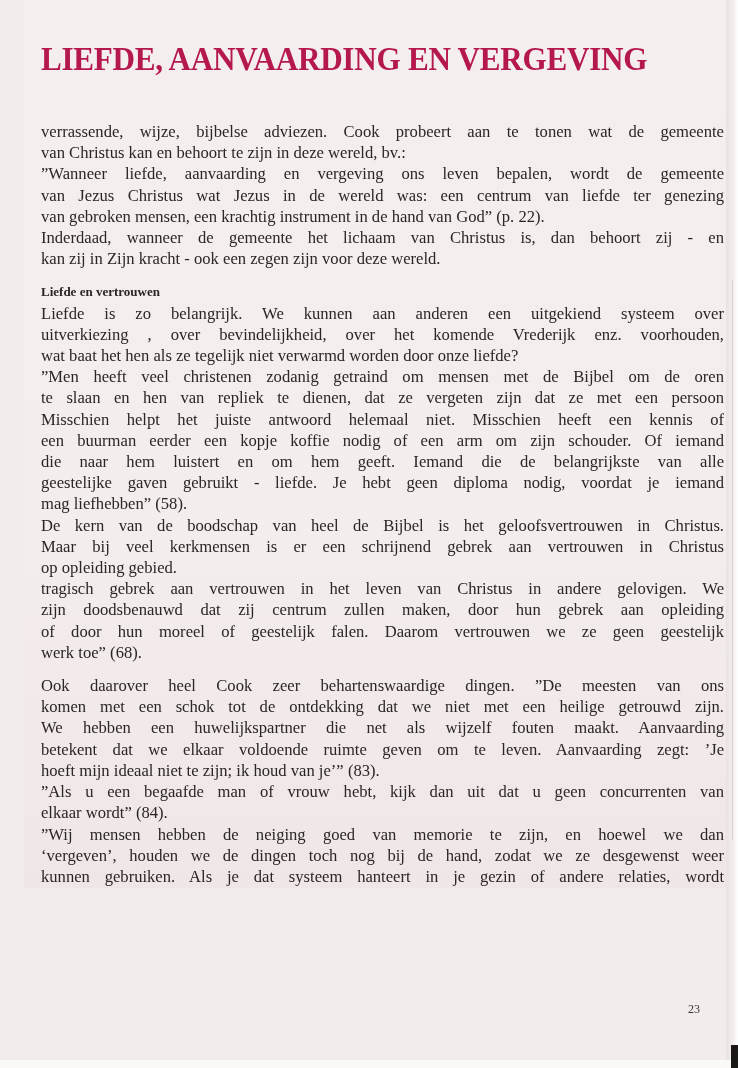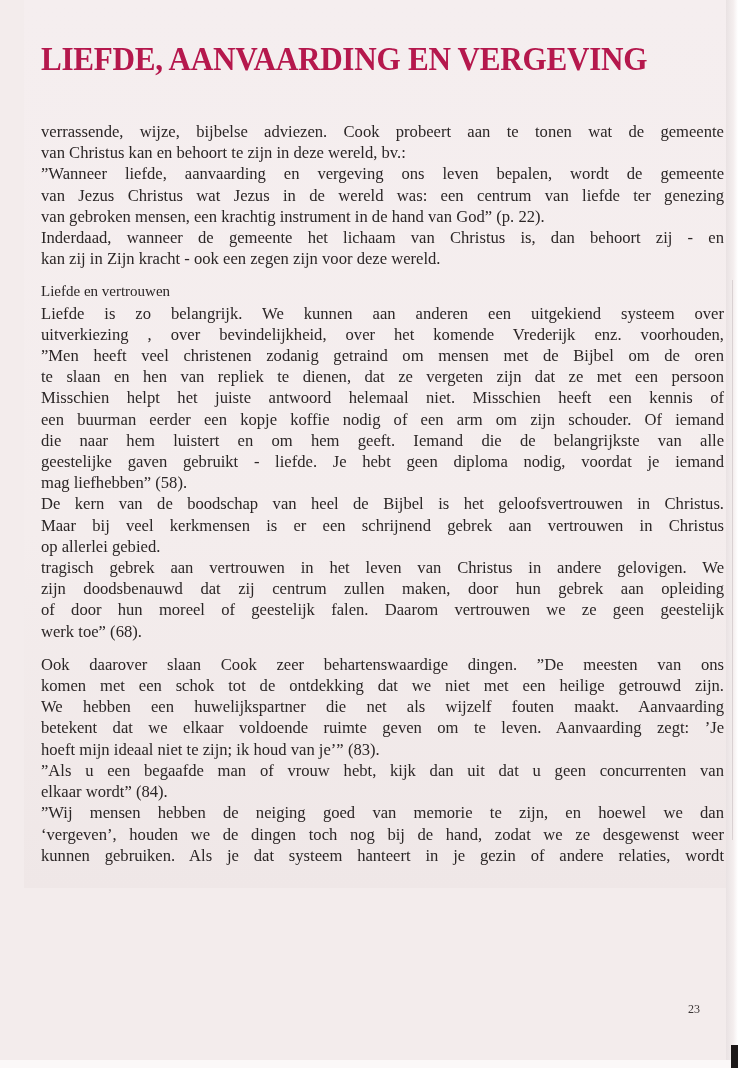--- a/index.html
+++ b/index.html
@@ -87,22 +87,22 @@
     display: block;
     text-align: justify;
     text-align-last: justify;
     white-space: nowrap;
   }
   .line.last {
     text-align-last: left;
   }
   .heading {
     margin: 0;
-    font-weight: normal;
-    font-size: 15px;
+    font-weight: bold;
+    font-size: 13px;
   }
   .gap {
     height: 12px;
   }
   .page-number {
     position: absolute;
     left: 664px;
     top: 1002px;
     font-size: 12px;
     color: #3a3434;
@@ -123,39 +123,40 @@
         <span class="line last">van gebroken mensen, een krachtig instrument in de hand van God” (p. 22).</span>
         <span class="line">Inderdaad, wanneer de gemeente het lichaam van Christus is, dan behoort zij - en</span>
         <span class="line last">kan zij in Zijn kracht - ook een zegen zijn voor deze wereld.</span>
       </div>
 
     <div class="gap"></div>
     <h2 class="heading">Liefde en vertrouwen</h2>
     <div class="para" id="sec0">
         <span class="line">Liefde is zo belangrijk. We kunnen aan anderen een uitgekiend systeem over</span>
         <span class="line">uitverkiezing , over bevindelijkheid, over het komende Vrederijk enz. voorhouden,</span>
+        <span class="line last">wat baat het hen als ze tegelijk niet verwarmd worden door onze liefde?</span>
         <span class="line">”Men heeft veel christenen zodanig getraind om mensen met de Bijbel om de oren</span>
         <span class="line">te slaan en hen van repliek te dienen, dat ze vergeten zijn dat ze met een persoon</span>
         <span class="line">Misschien helpt het juiste antwoord helemaal niet. Misschien heeft een kennis of</span>
         <span class="line">een buurman eerder een kopje koffie nodig of een arm om zijn schouder. Of iemand</span>
         <span class="line">die naar hem luistert en om hem geeft. Iemand die de belangrijkste van alle</span>
         <span class="line">geestelijke gaven gebruikt - liefde. Je hebt geen diploma nodig, voordat je iemand</span>
         <span class="line last">mag liefhebben” (58).</span>
         <span class="line">De kern van de boodschap van heel de Bijbel is het geloofsvertrouwen in Christus.</span>
         <span class="line">Maar bij veel kerkmensen is er een schrijnend gebrek aan vertrouwen in Christus</span>
-        <span class="line last">op allerlei gebied.</span>
+        <span class="line last">op opleiding gebied.</span>
         <span class="line">tragisch gebrek aan vertrouwen in het leven van Christus in andere gelovigen. We</span>
         <span class="line">zijn doodsbenauwd dat zij centrum zullen maken, door hun gebrek aan opleiding</span>
         <span class="line">of door hun moreel of geestelijk falen. Daarom vertrouwen we ze geen geestelijk</span>
         <span class="line last">werk toe” (68).</span>
       </div>
 
     <div class="gap"></div>
     <div class="para" id="sec1">
-        <span class="line">Ook daarover slaan Cook zeer behartenswaardige dingen. ”De meesten van ons</span>
+        <span class="line">Ook daarover heel Cook zeer behartenswaardige dingen. ”De meesten van ons</span>
         <span class="line">komen met een schok tot de ontdekking dat we niet met een heilige getrouwd zijn.</span>
         <span class="line">We hebben een huwelijkspartner die net als wijzelf fouten maakt. Aanvaarding</span>
         <span class="line">betekent dat we elkaar voldoende ruimte geven om te leven. Aanvaarding zegt: ’Je</span>
         <span class="line last">hoeft mijn ideaal niet te zijn; ik houd van je’” (83).</span>
         <span class="line">”Als u een begaafde man of vrouw hebt, kijk dan uit dat u geen concurrenten van</span>
         <span class="line last">elkaar wordt” (84).</span>
         <span class="line">”Wij mensen hebben de neiging goed van memorie te zijn, en hoewel we dan</span>
         <span class="line">‘vergeven’, houden we de dingen toch nog bij de hand, zodat we ze desgewenst weer</span>
         <span class="line">kunnen gebruiken. Als je dat systeem hanteert in je gezin of andere relaties, wordt</span>
       </div>

